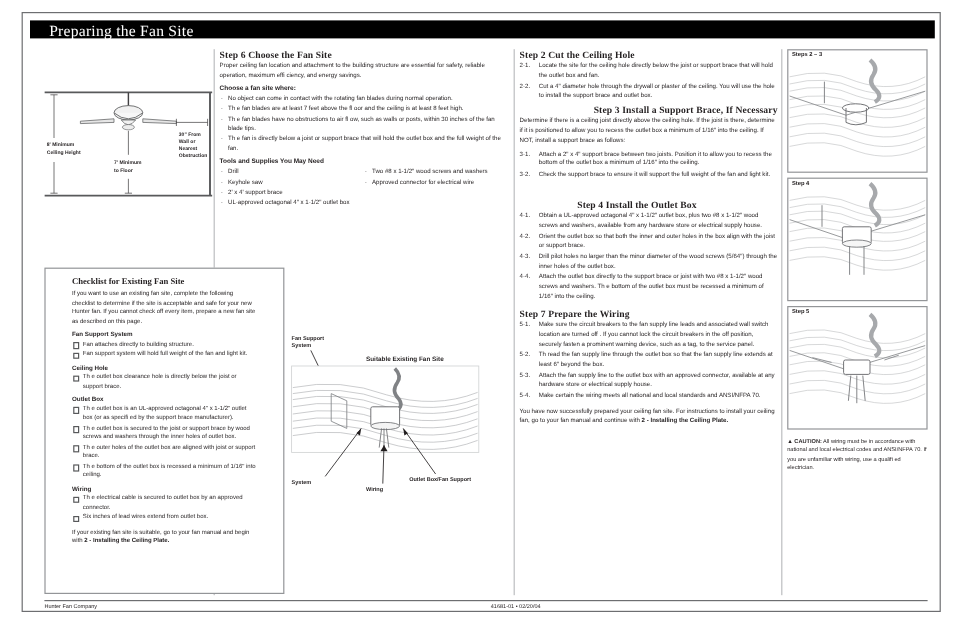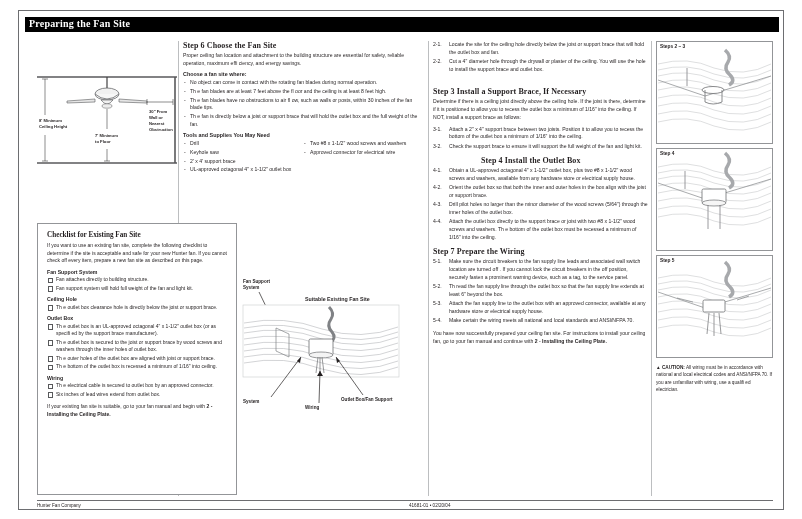--- a/index.html
+++ b/index.html
@@ -18,22 +18,22 @@
     background:#ffffff;
     box-sizing:border-box;
   }
   
   .hdr{
     position:absolute;left:6px;top:6px;
     width:754px;height:15px;
     background:#000000;
   }
   .hdr-title{
-    position:absolute;left:4px;top:1px;
-    font-size:10px;font-weight:bold;
+    position:absolute;left:16px;top:1px;
+    font-size:13px;font-weight:normal;
     color:#ffffff;
     letter-spacing:.2px;
     font-family:"Liberation Serif", serif;
   }
   .col-mid{position:absolute;left:164px;top:30px;width:240px;}
   .col-mid2{position:absolute;left:414px;top:30px;width:215px;}
   .col-right{position:absolute;left:637px;top:30px;width:117px;}
 
   .h3{
     font-family:"Liberation Serif", serif;
@@ -68,21 +68,21 @@
   }
   ol.nl li .num{position:absolute;left:0;top:0;}
 
   
   .checkbox-panel{
     position:absolute;left:18px;top:212px;
     width:200px;height:272px;
     border:1px solid #939598;
     background:#fff;
     box-sizing:border-box;
-    padding:7px 9px;
+    padding:7px 22px;
   }
   .chk-h{
     font-family:"Liberation Serif", serif;
     font-weight:bold;font-size:7.2px;margin:0 0 3px 0;
   }
   .chk-sec{font-weight:bold;font-size:5.2px;margin:4px 0 1.5px 0;}
   ul.chk{margin:0;padding:0;list-style:none;}
   ul.chk li{
     font-size:5px;line-height:1.5;
     padding-left:9px;position:relative;margin-bottom:1px;
@@ -285,33 +285,34 @@
       <line x1="122" y1="122" x2="95" y2="84" stroke="#231f20" stroke-width=".7"></line>
       <polygon points="95,84 99,88 96,90" fill="#231f20"></polygon>
 
       <text x="2" y="130" font-family="Liberation Sans, sans-serif" font-size="4.6" font-weight="bold" fill="#231f20">System</text>
       <text x="64" y="136" font-family="Liberation Sans, sans-serif" font-size="4.6" font-weight="bold" fill="#231f20">Wiring</text>
       <text x="100" y="128" font-family="Liberation Sans, sans-serif" font-size="4.6" font-weight="bold" fill="#231f20">Outlet Box/Fan Support</text>
     </svg>
   </div>
 
   <div class="col-mid2">
+    <div class="h3">Step  2 Cut the Ceiling Hole</div>
     <ol class="nl">
       <li><span class="num">2-1.</span><span>Locate the site for the ceiling hole directly below the joist or support brace that will hold the outlet box and fan.</span></li>
       <li><span class="num">2-2.</span><span>Cut a 4" diameter hole through the drywall or plaster of the ceiling. You will use the hole to install the support brace and outlet box.</span></li>
     </ol>
 
-    <div class="h3" style="margin-top:14px;">Step 3  Install a Support Brace, If Necessary</div>
+    <div class="h3" style="margin-top:3px;text-align:right;">Step 3  Install a Support Brace, If Necessary</div>
     <p class="t">Determine if there is a ceiling joist directly above the ceiling hole. If the joist is there, determine if it is positioned to allow you to recess the outlet box a minimum of 1/16" into the ceiling. If NOT, install a support brace as follows:</p>
     <ol class="nl">
       <li><span class="num">3-1.</span><span>Attach a 2" x 4" support brace between two joists.  Position it to allow you to recess the bottom of the outlet box a minimum of 1/16" into the ceiling.</span></li>
       <li><span class="num">3-2.</span><span>Check the support brace to ensure it will support the full weight of the fan and light kit.</span></li>
     </ol>
 
-    <div class="h3" style="margin-top:6px;padding-left:48px;">Step 4  Install the Outlet Box</div>
+    <div class="h3" style="margin-top:16px;padding-left:48px;">Step 4  Install the Outlet Box</div>
     <ol class="nl">
       <li><span class="num">4-1.</span><span>Obtain a UL-approved octagonal 4" x 1-1/2" outlet box, plus two #8 x 1-1/2" wood screws and washers, available from any hardware store or electrical supply house.</span></li>
       <li><span class="num">4-2.</span><span>Orient the outlet box so that both the inner and outer holes in the box align with the joist or support brace.</span></li>
       <li><span class="num">4-3.</span><span>Drill pilot holes no larger than the minor diameter of the wood screws (5/64") through the inner holes of the outlet box.</span></li>
       <li><span class="num">4-4.</span><span>Attach the outlet box directly to the support brace or joist with two #8 x 1-1/2" wood screws and washers.  Th  e bottom of the outlet box must be recessed a minimum of 1/16" into the ceiling.</span></li>
     </ol>
 
     <div class="h3" style="margin-top:6px;">Step 7 Prepare the Wiring</div>
     <ol class="nl">
       <li><span class="num">5-1.</span><span>Make sure the circuit breakers to the fan supply line leads and associated wall switch location are turned off .  If you cannot lock the circuit breakers in the off  position, securely fasten a prominent warning device, such as a tag, to the service panel.</span></li>

